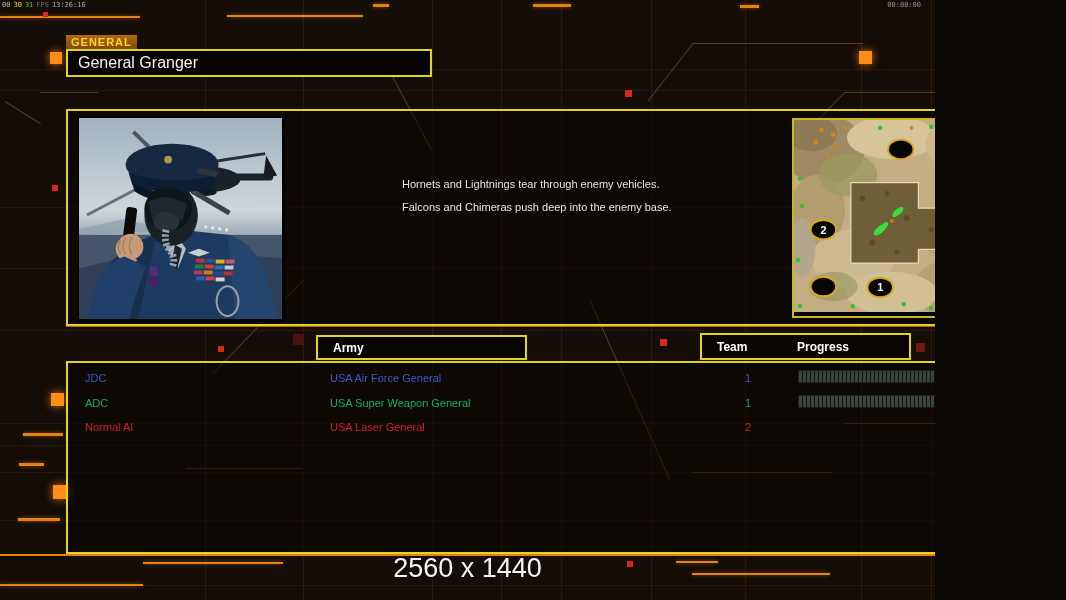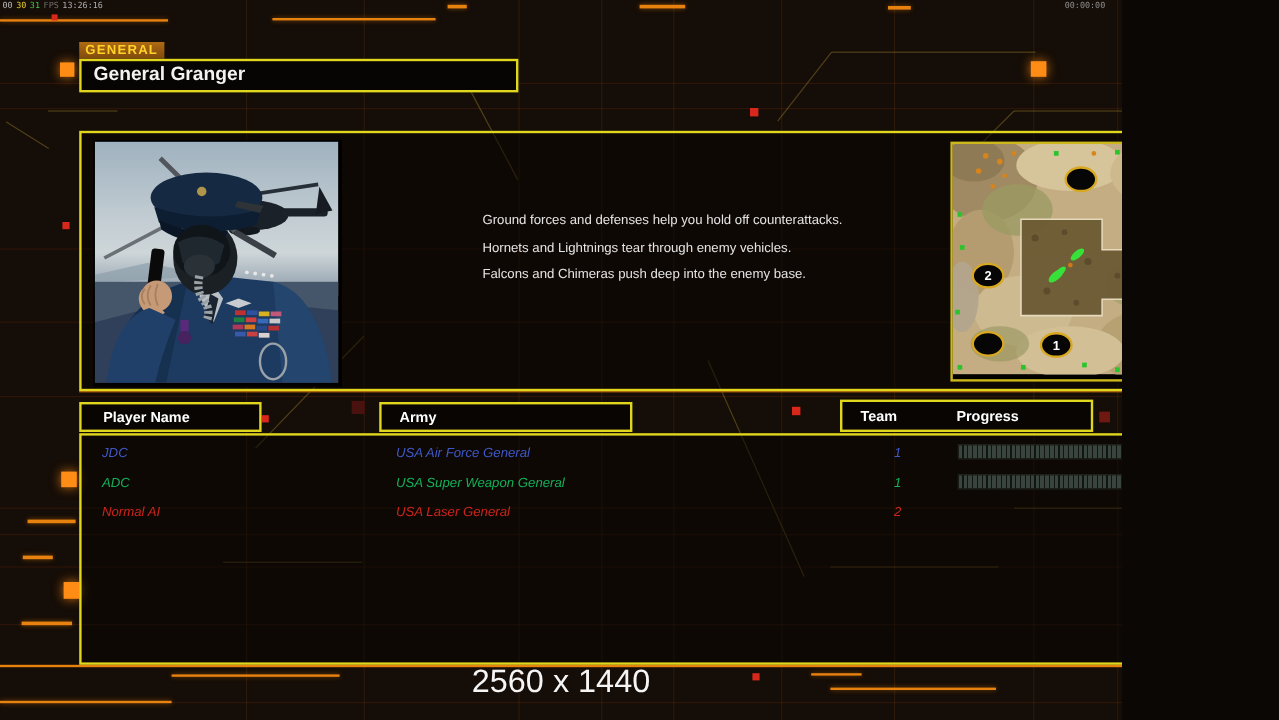--- a/index.html
+++ b/index.html
@@ -17,38 +17,38 @@
   
   #stat-overlay{position:absolute;left:2px;top:1px;font:7px "DejaVu Sans Mono",monospace;letter-spacing:0;z-index:9;}
   #stat-overlay span{margin-right:3px;}
   #clock-overlay{position:absolute;right:14px;top:1px;font:7px "DejaVu Sans Mono",monospace;color:#8f8f8f;z-index:9;}
   
   #general-tab{position:absolute;left:66px;top:35px;height:14px;line-height:14px;padding:0 5px;
     background:linear-gradient(#b06a14,#7e4a0c);color:#ffd22a;font-size:11px;font-weight:bold;
     letter-spacing:1px;z-index:3;}
   #title-box{position:absolute;left:66px;top:49px;width:366px;height:28px;border:2px solid #e0d61e;
     background:#070503;z-index:3;box-sizing:border-box;}
-  #title-box .t{color:#f2f2f2;font-size:16px;font-weight:bold;line-height:24px;padding-left:10px;}
+  #title-box .t{color:#f2f2f2;font-size:16px;font-weight:normal;line-height:24px;padding-left:10px;}
   
   .panel{position:absolute;border:2px solid #e0d61e;background:rgba(10,6,3,.55);box-sizing:border-box;z-index:2;}
   #info-panel{left:66px;top:109px;width:935px;height:217px;}
   #portrait{position:absolute;left:10px;top:6px;width:205px;height:203px;border:1px solid #000;background:#000;}
   #briefing{position:absolute;left:334px;top:62px;color:#e4e4e4;font-size:11px;line-height:22.6px;}
   #minimap{position:absolute;left:724px;top:7px;width:197px;height:196px;border:2px solid #cdb81c;background:#000;}
   #minimap svg{display:block;}
   
   .hdr{position:absolute;border:2px solid #e0d61e;background:#080503;box-sizing:border-box;
        color:#fff;font-size:12px;font-weight:bold;z-index:3;}
   .hdr .hl{position:absolute;top:50%;transform:translateY(-50%);}
   #hdr-player{left:66px;top:335px;width:152px;height:25px;}
   #hdr-army{left:316px;top:335px;width:211px;height:25px;}
   #hdr-teamprog{left:700px;top:333px;width:211px;height:27px;}
   
   #players-panel{left:66px;top:361px;width:935px;height:193px;}
-  .prow{position:absolute;left:0;width:100%;height:22px;font-size:11px;font-style:italic;}
+  .prow{position:absolute;left:0;width:100%;height:22px;font-size:11px;}
   .pname{position:absolute;left:17px;top:3px;}
   .parmy{position:absolute;left:262px;top:3px;}
   .pteam{position:absolute;left:672px;top:3px;width:16px;text-align:center;}
   .pbar{position:absolute;left:730px;top:1px;width:190px;height:11px;
         background:repeating-linear-gradient(90deg,#39443e 0px,#39443e 3px,#11150f 3px,#11150f 4px);
         border:1px solid #1c201a;}
   
   #res-label{position:absolute;left:0;right:0;top:553px;text-align:center;color:#f5f5f5;
              font-size:27px;z-index:3;}
 </style>
@@ -221,21 +221,20 @@
         <g stroke="#a87f5e" stroke-width="1.5" fill="none">
           <path d="M42,124 q-5,6 0,13"></path>
             <path d="M47,121 q-5,9 0,17"></path>
             <path d="M53,120 q-4,9 0,18"></path>
         </g>
         <path d="M10,203 C14,168 26,146 46,140 L68,150 C58,175 54,190 51,203 Z" fill="#20406a"></path>
       </svg>
     </div>
 
     <div id="briefing">
-      <div>Ground forces and defenses help you hold off counterattacks.</div>
       <div>Hornets and Lightnings tear through enemy vehicles.</div>
       <div>Falcons and Chimeras push deep into the enemy base.</div>
     </div>
 
     <div id="minimap">
       <svg width="193" height="192" viewBox="0 0 197 196">
         <rect width="197" height="196" fill="#c4ad82"></rect>
         <ellipse cx="30" cy="30" rx="42" ry="36" fill="#a08a63"></ellipse>
         <ellipse cx="18" cy="14" rx="26" ry="18" fill="#8e7a55"></ellipse>
         <ellipse cx="100" cy="18" rx="46" ry="22" fill="#d6c49a"></ellipse>
@@ -307,23 +306,20 @@
         </g>
         <g font-family="Liberation Sans, sans-serif" font-size="11" font-weight="bold" fill="#ffffff" text-anchor="middle">
           <text x="88" y="175">1</text>
           <text x="30" y="116">2</text>
           <text x="170" y="35">3</text>
         </g>
       </svg>
     </div>
   </div>
 
-  <div class="hdr" id="hdr-player">
-    <span class="hl" style="left:18px">Player Name</span>
-  </div>
   <div class="hdr" id="hdr-army">
     <span class="hl" style="left:15px">Army</span>
   </div>
   <div class="hdr" id="hdr-teamprog">
     <span class="hl" style="left:15px">Team</span>
     <span class="hl" style="left:95px">Progress</span>
   </div>
 
   <div class="panel" id="players-panel">
     <div class="prow" style="top: 6px; color: rgb(63, 88, 200);">

